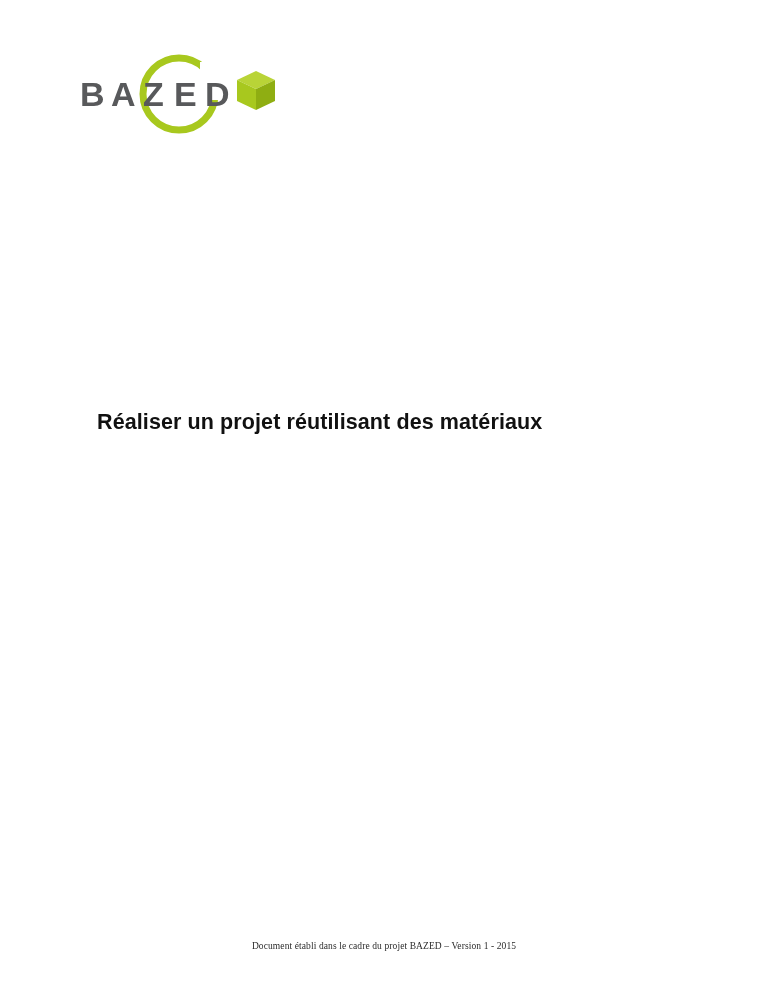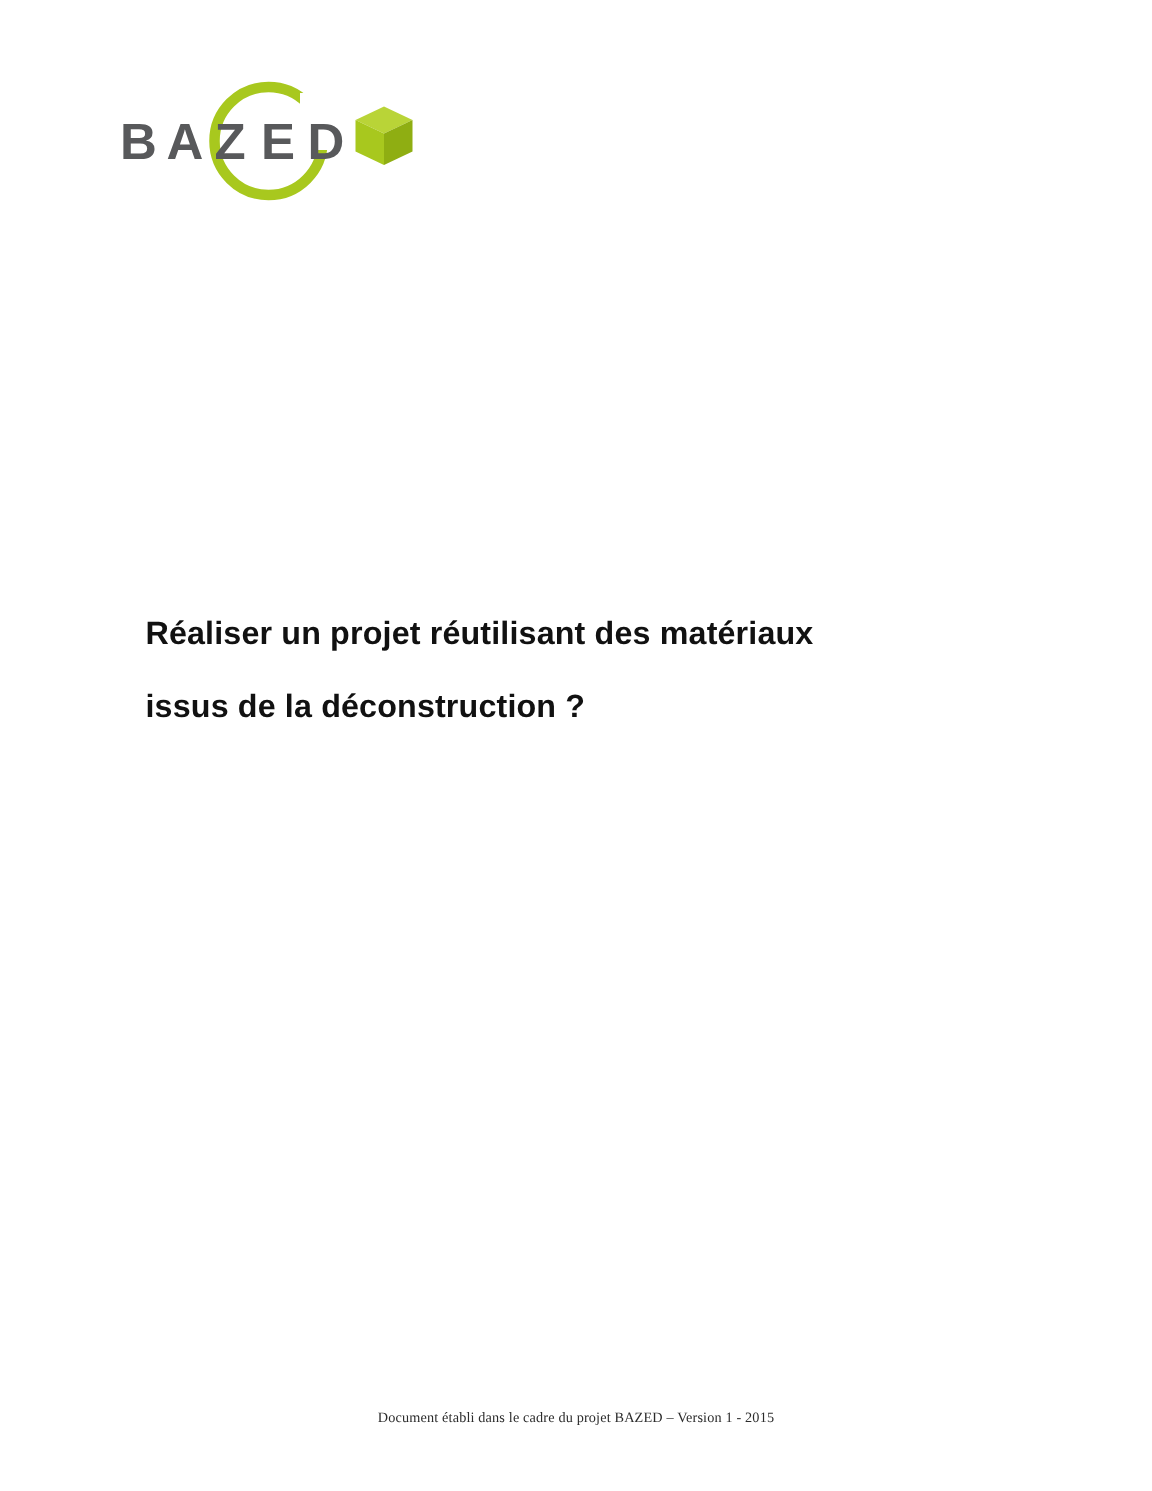--- a/index.html
+++ b/index.html
@@ -95,21 +95,20 @@
         <polygon points="159,32 178,23 197,32 178,41" fill="#b9d437"></polygon>
         <polygon points="159,32 178,41 178,62 159,53" fill="#a8c81e"></polygon>
         <polygon points="178,41 197,32 197,53 178,62" fill="#8fae12"></polygon>
       </g>
     </svg>
   </div>
 
   <div class="title-block">
     <h1 class="doc-title">
       <span class="line">Réaliser un projet réutilisant des matériaux</span>
-      <span class="line">issus de la déconstruction ?</span>
     </h1>
   </div>
 
   <div class="footer">
     <span class="footer-text">Document établi dans le cadre du projet BAZED – Version 1 - 2015</span>
   </div>
 
 </div>
 
 </body></html>

